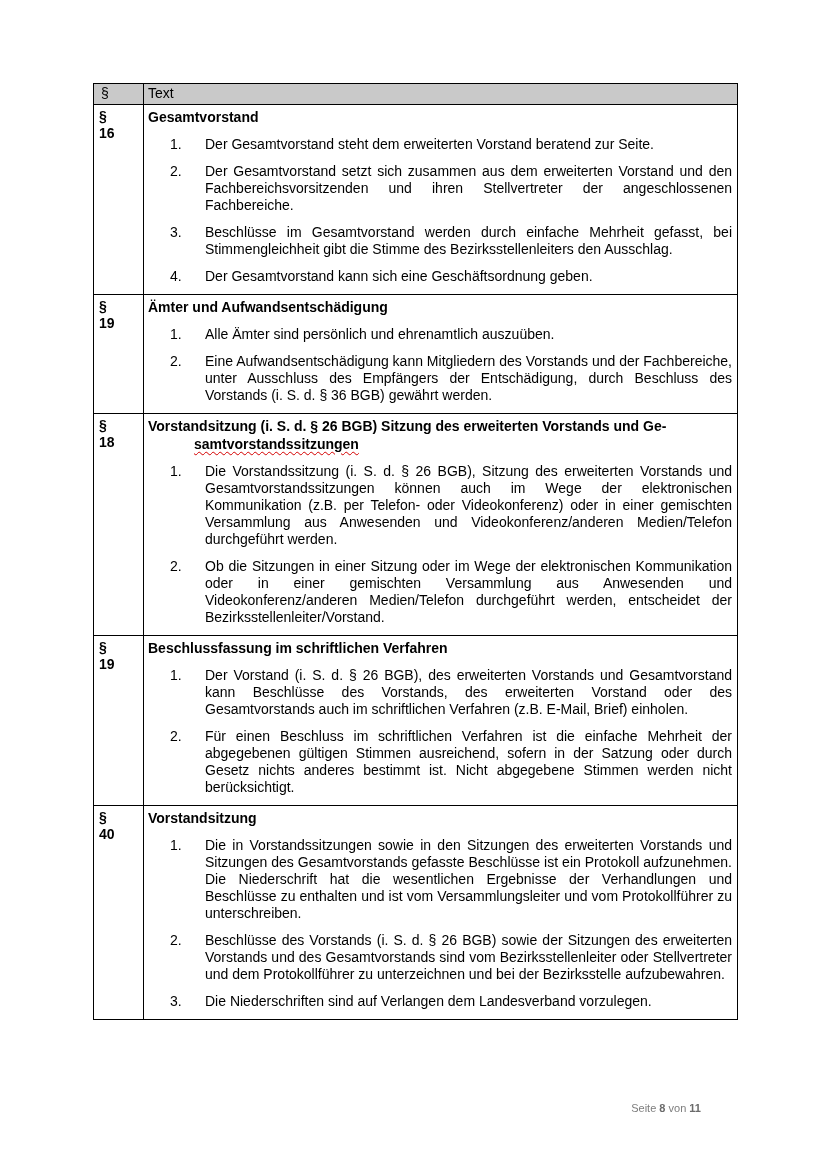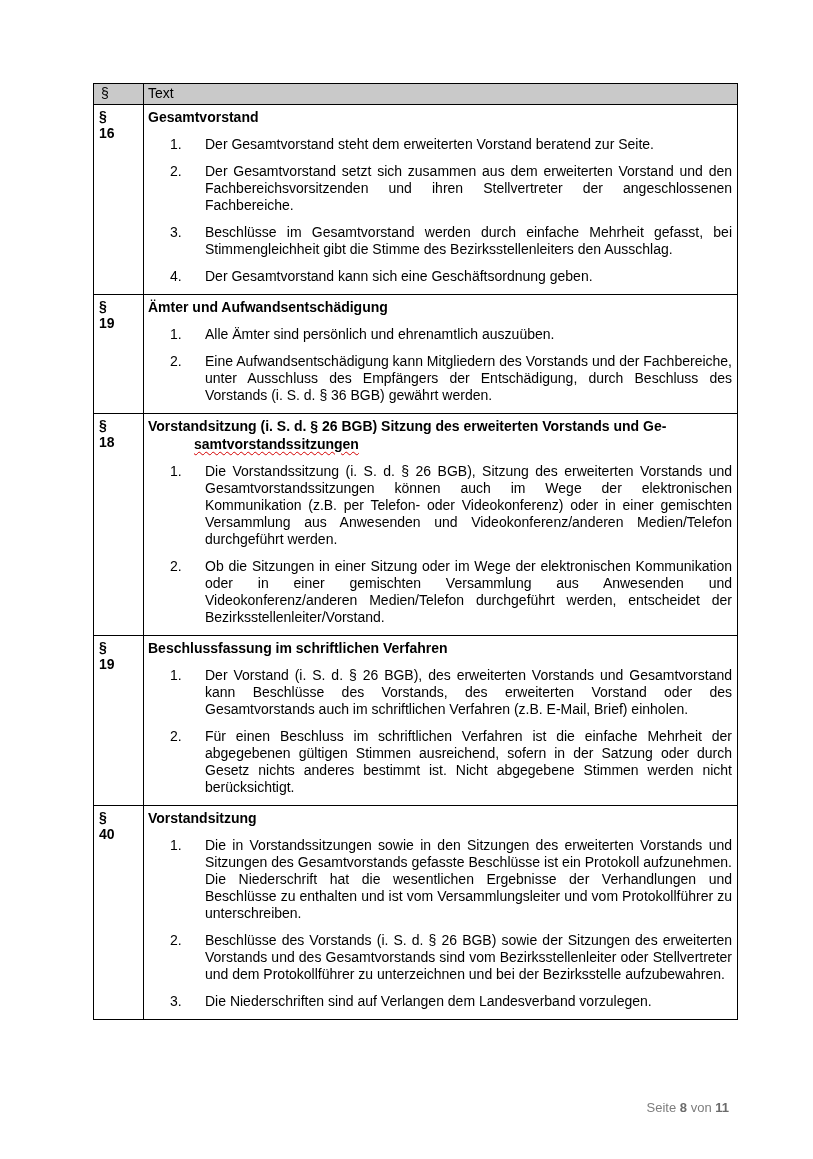--- a/index.html
+++ b/index.html
@@ -66,22 +66,22 @@
     text-decoration-line: underline;
     text-decoration-style: wavy;
     text-decoration-color: #d40000;
     text-decoration-thickness: 1px;
     text-underline-offset: 2px;
     margin-left: 46px;
   }
   .page-footer {
     position: absolute;
     top: 1100px;
-    right: 84px;
-    font-size: 13px;
+    right: 112px;
+    font-size: 11px;
     line-height: 16px;
     color: #7d7d7d;
     white-space: nowrap;
   }
   .page-footer .b {
     font-weight: bold;
     color: #6b6b6b;
   }
 </style>
 </head>

